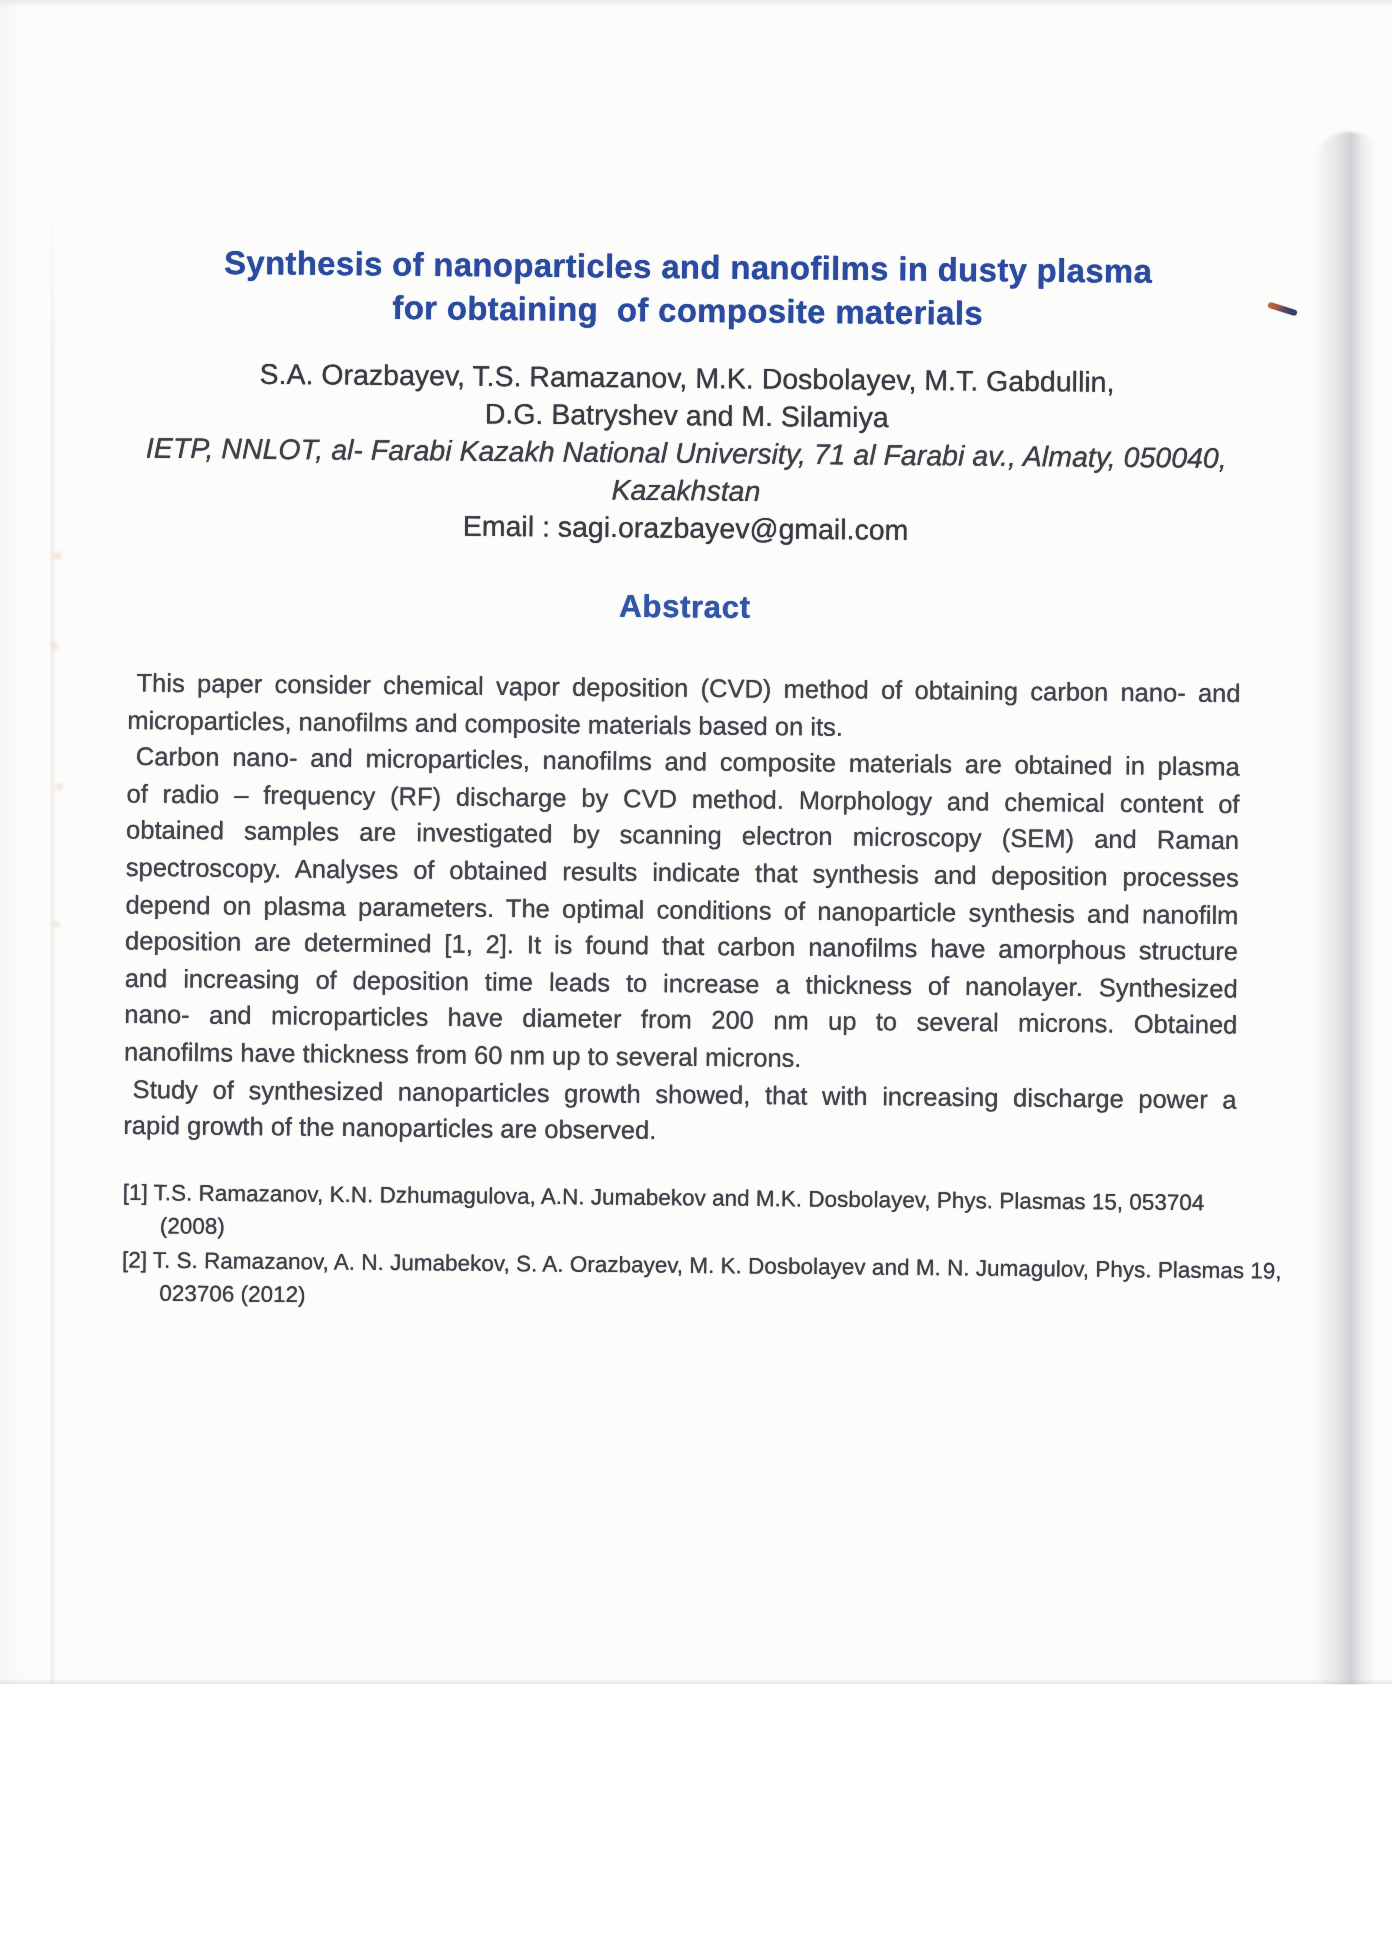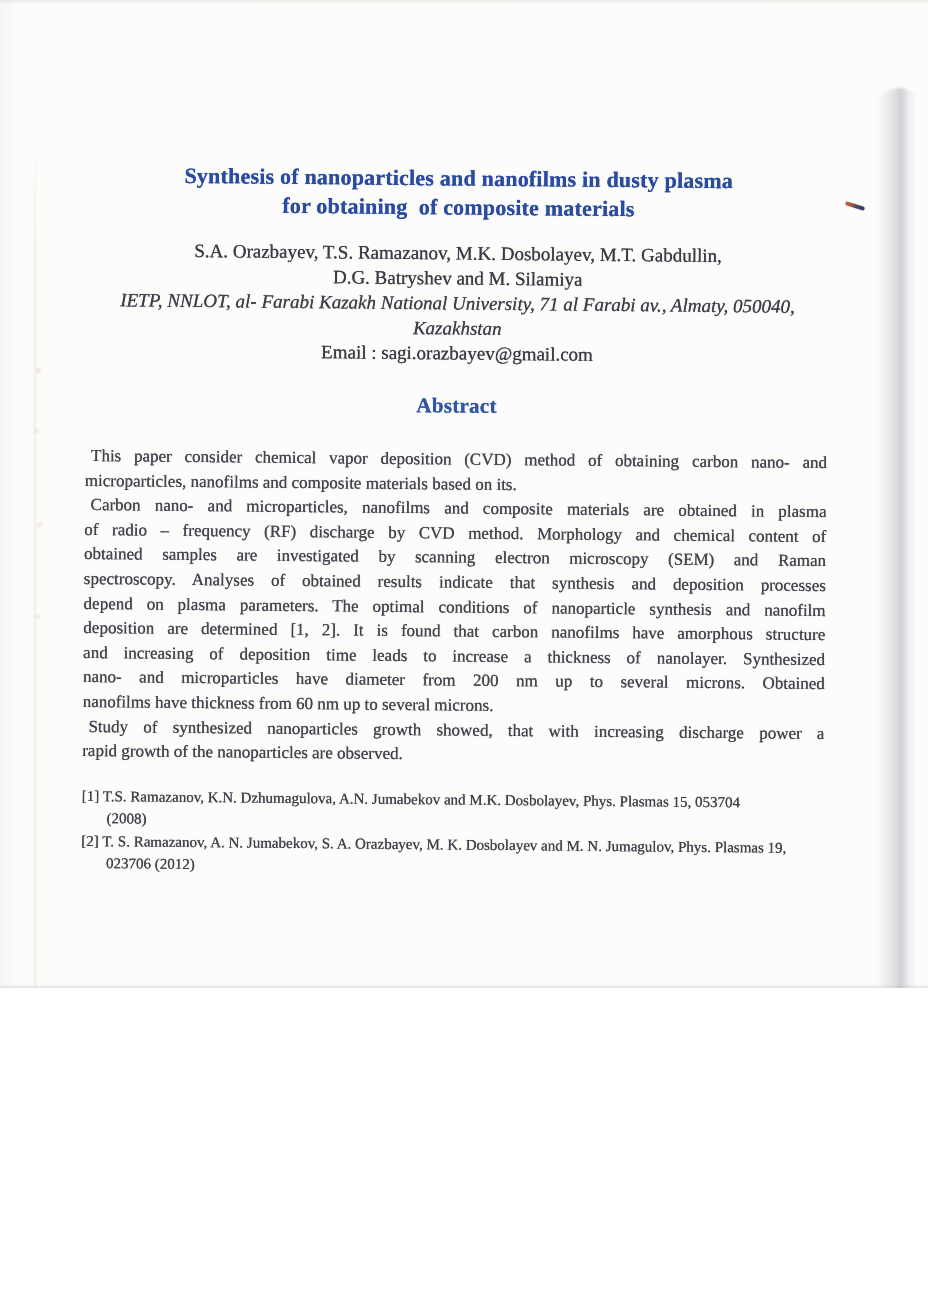--- a/index.html
+++ b/index.html
@@ -3,23 +3,23 @@
 <meta charset="utf-8">
 <style>
   html, body {
     margin: 0;
     padding: 0;
     background: #ffffff;
   }
   .page {
     position: relative;
     width: 928px;
-    height: 988px;
+    height: 1123px;
     overflow: hidden;
-    font-family: Liberation Serif, serif;
+    font-family: Liberation Sans, sans-serif;
     background:
       linear-gradient(180deg, rgba(215,215,212,0.45) 0px, rgba(252,252,250,0) 5px),
       linear-gradient(90deg, rgba(240,240,238,0.5) 0px, rgba(252,252,250,0) 18px),
       #fcfcfa;
   }
   .page::after {
     content: '';
     position: absolute;
     left: 0; right: 0; bottom: 0; height: 4px;
     background: linear-gradient(180deg, rgba(0,0,0,0), rgba(170,170,170,0.28));

